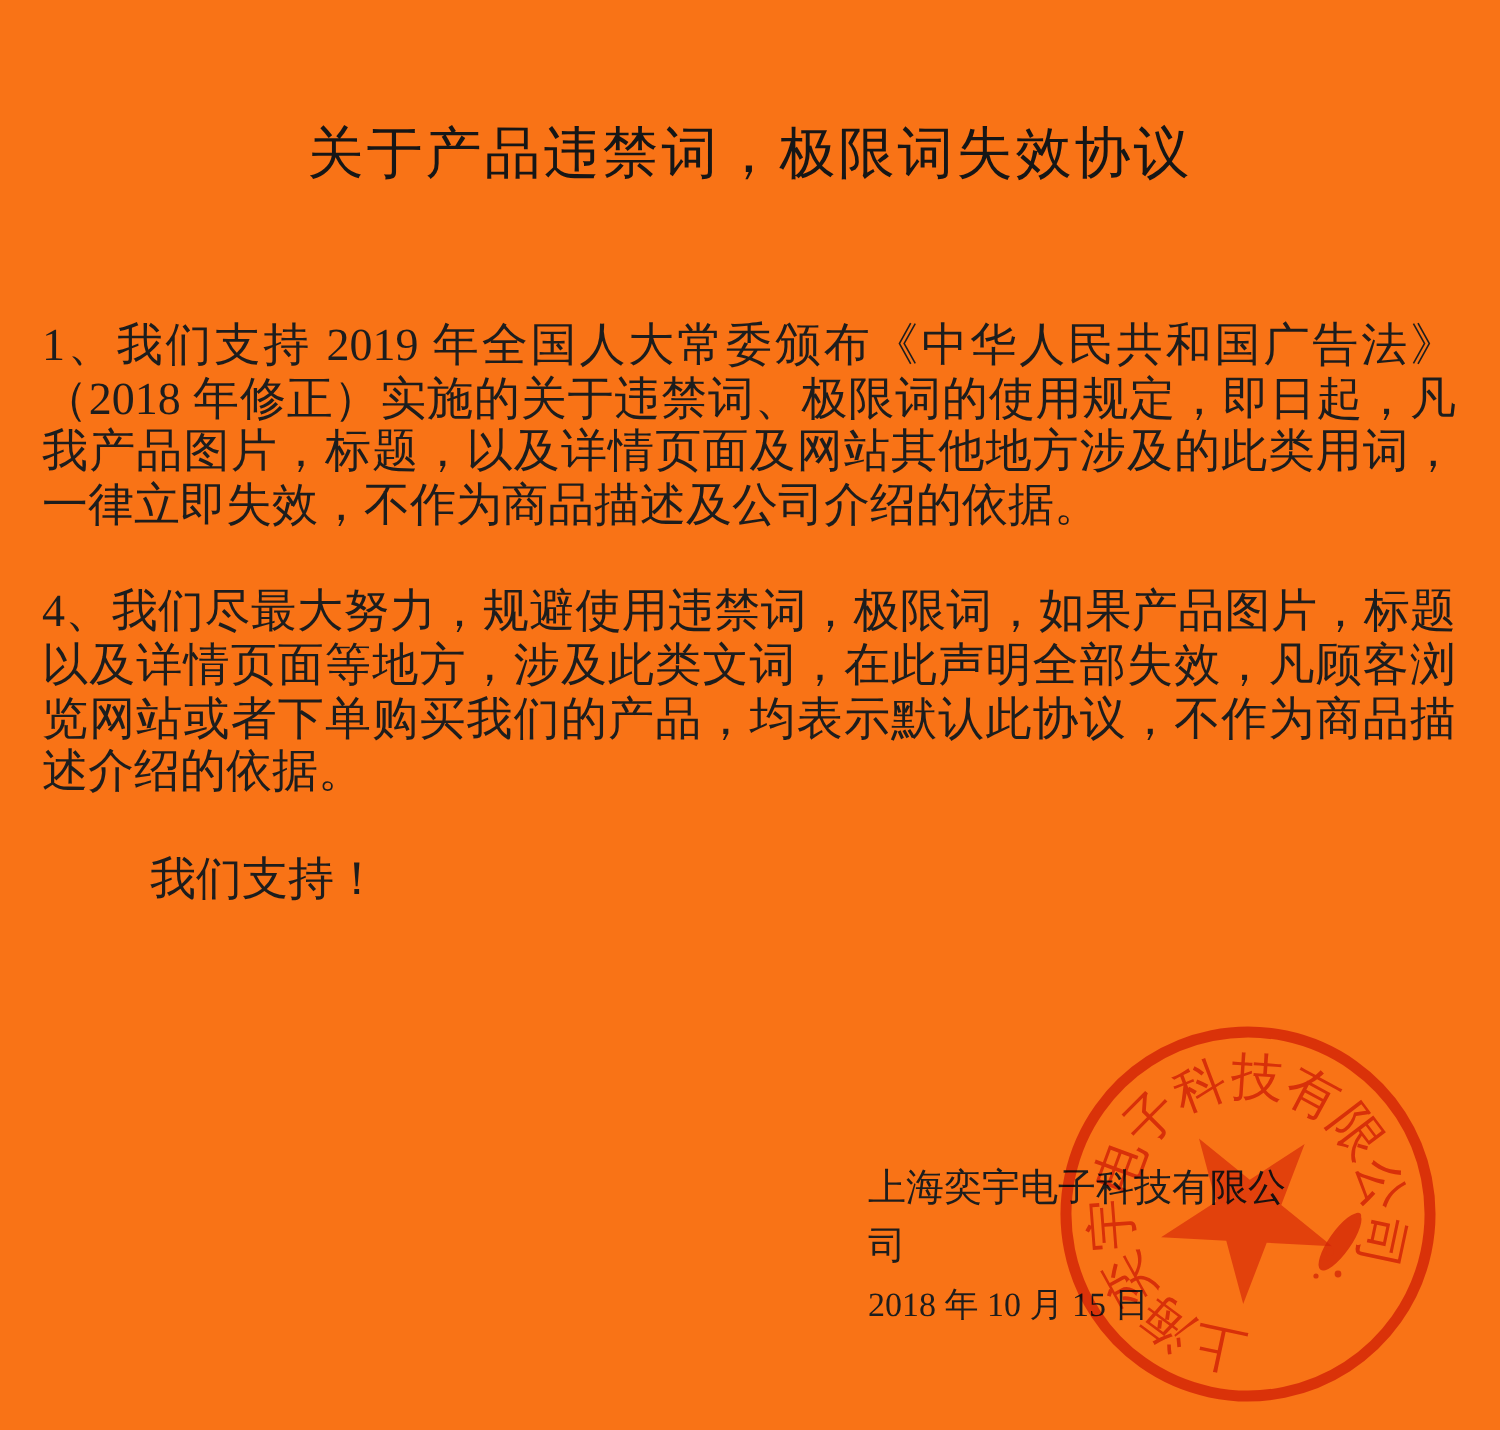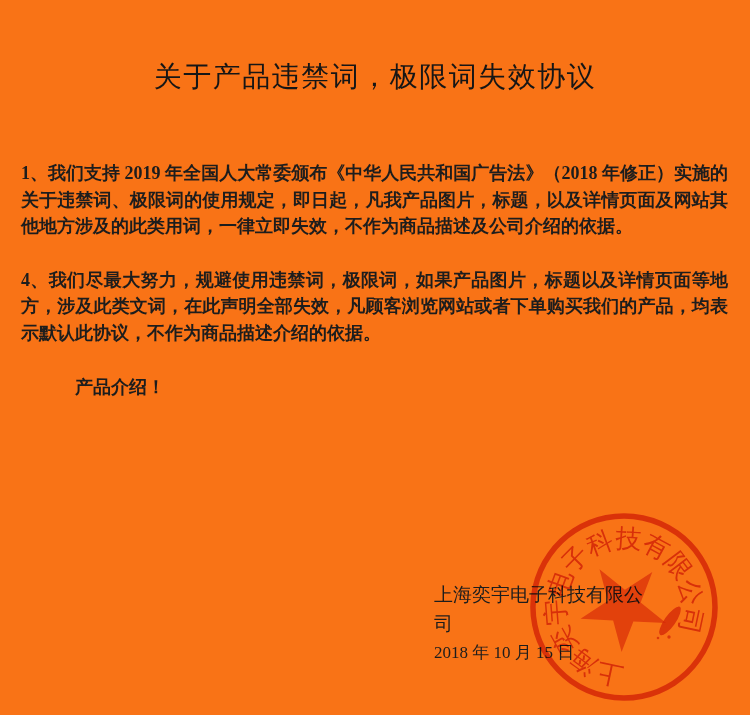--- a/index.html
+++ b/index.html
@@ -19,26 +19,25 @@
     font-size:28px;
     font-weight:400;
     letter-spacing:1.5px;
     color:#161616;
   }
   .doc-body {
     position:absolute;
     left:21px; top:160px; width:707px;
   }
   .doc-body p {
-    font-size:18px;
+    font-size:23px;
     line-height:26.6px;
     text-align:justify;
     margin:0 0 27px 0;
     color:#1d1d1d;
-    font-weight:bold;
   }
   .doc-body p.closing {
     padding-left:54px;
     text-align:left;
     margin-bottom:0;
   }
   .signature {
     position:absolute;
     left:434px; top:580px;
     width:224px;
@@ -65,21 +64,21 @@
 </head>
 <body>
 
 <div class="page">
 
   <h1 class="doc-title">关于产品违禁词，极限词失效协议</h1>
 
   <div class="doc-body">
     <p>1、我们支持 2019 年全国人大常委颁布《中华人民共和国广告法》（2018 年修正）实施的关于违禁词、极限词的使用规定，即日起，凡我产品图片，标题，以及详情页面及网站其他地方涉及的此类用词，一律立即失效，不作为商品描述及公司介绍的依据。</p>
     <p>4、我们尽最大努力，规避使用违禁词，极限词，如果产品图片，标题以及详情页面等地方，涉及此类文词，在此声明全部失效，凡顾客浏览网站或者下单购买我们的产品，均表示默认此协议，不作为商品描述介绍的依据。</p>
-    <p class="closing">产品介绍！</p>
+    <p class="closing">我们支持！</p>
   </div>
 
   <div class="signature">
     <div class="company">上海奕宇电子科技有限公司</div>
     <div class="date">2018 年 10 月 15 日</div>
   </div>
 
   <svg class="seal-svg" viewBox="0 0 242 219" xmlns="http://www.w3.org/2000/svg">
     <g id="seal-rot" transform="rotate(-33 115 111)">
       <circle class="seal-ring" id="seal-ring" cx="115" cy="111" r="91" stroke="#d94f45"></circle>

